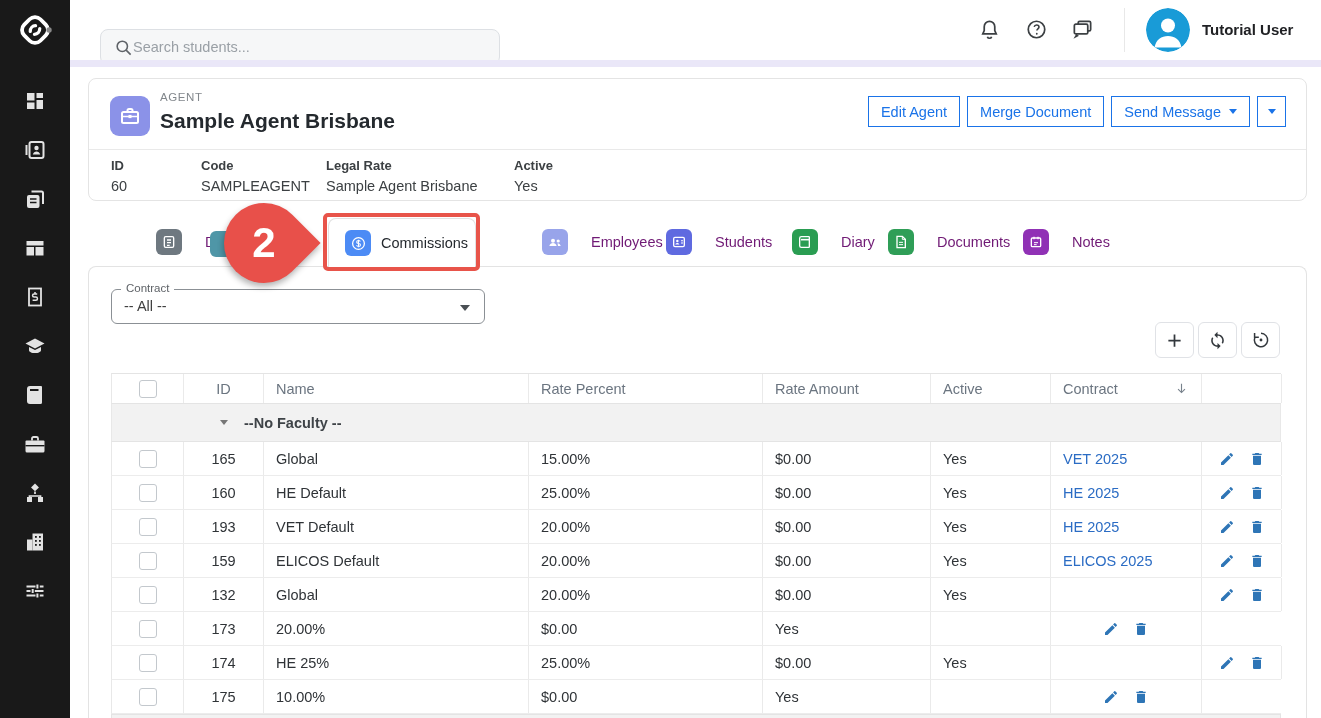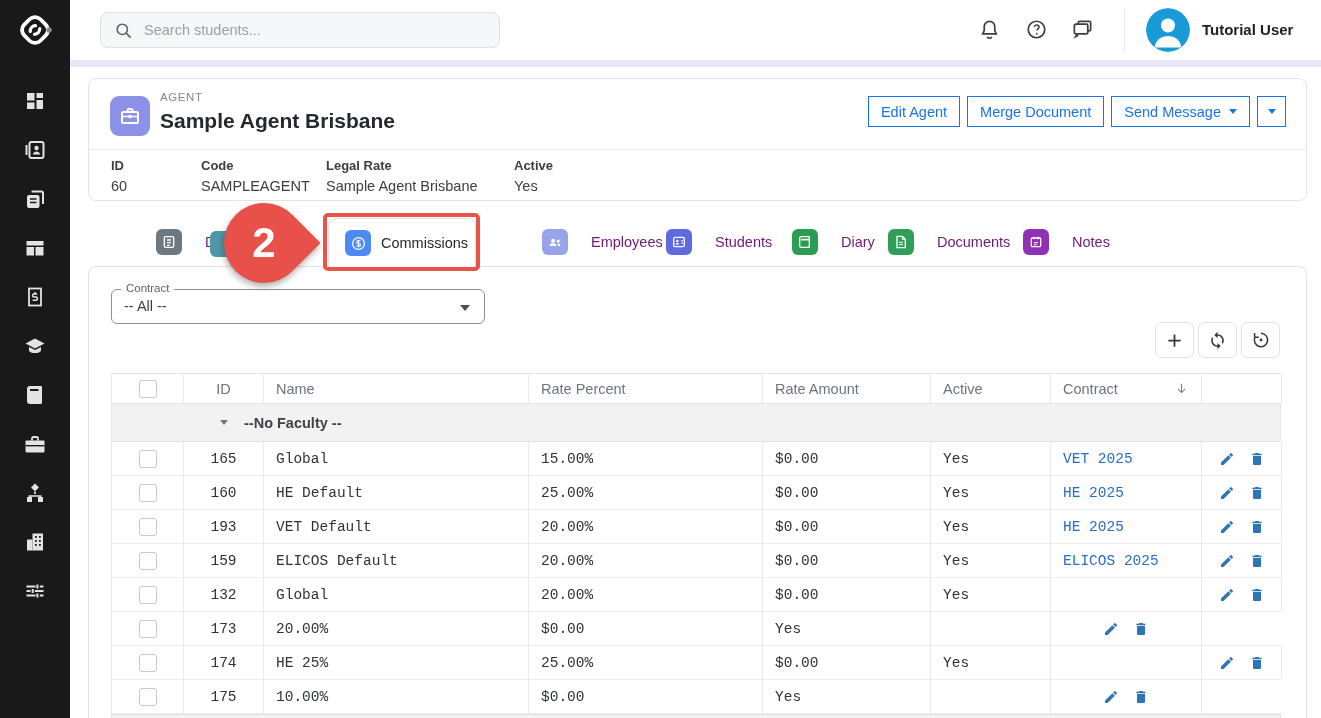--- a/index.html
+++ b/index.html
@@ -10,22 +10,22 @@
   svg { display:block; }
 
   
   .sidebar { position:absolute; left:0; top:0; width:70px; height:718px; background:#191919; z-index:40; }
   .logo { width:70px; height:60px; display:flex; align-items:center; justify-content:center; cursor:pointer; }
   .nav { position:absolute; top:89px; left:0; width:70px; display:flex; flex-direction:column; align-items:center; gap:25px; }
   .nav-item { width:24px; height:24px; display:flex; align-items:center; justify-content:center; cursor:pointer; }
 
   
   .topbar { position:absolute; left:70px; top:0; width:1251px; height:60px; background:#fff; }
-  .search-box { position:absolute; left:30px; top:12px; width:400px; height:36px; background:#f6f7f8;
-    border:1px solid #dde0e4; border-radius:8px; display:flex; align-items:center; padding:0 13px; gap:11px; }
+  .search-box { position:absolute; left:30px; top:29px; width:400px; height:36px; background:#f6f7f8;
+    border:1px solid #dde0e4; border-radius:8px; display:flex; align-items:center; padding:0 13px; }
   .search-box input { border:none; background:transparent; outline:none; font:14.5px "Liberation Sans",sans-serif; color:#333; width:100%; }
   .search-box input::placeholder { color:#9aa0a6; }
   .tb-icon { position:absolute; top:18px; cursor:pointer; }
   .tb-divider { position:absolute; left:1054px; top:8px; width:1px; height:44px; background:#e8e8e8; }
   .avatar { position:absolute; left:1076px; top:8px; width:44px; height:44px; border-radius:50%; overflow:hidden; cursor:pointer; }
   .user-name { position:absolute; left:1132px; top:21px; font-size:15px; font-weight:700; color:#202124; cursor:pointer; }
   .strip { position:absolute; left:70px; top:60px; width:1251px; height:7px; background:#eae7f8; }
 
   
   .agent-card { position:absolute; left:88px; top:78px; width:1219px; height:123px; background:#fff;
@@ -75,21 +75,21 @@
   .icon-btn { width:39px; height:36px; border:1px solid #e0e2e6; border-radius:6px; background:#fff;
     display:flex; align-items:center; justify-content:center; cursor:pointer; }
 
   
   .table { position:absolute; left:22px; top:106px; width:1170px; }
   .thead, .tr { display:grid; grid-template-columns:72px 80px 265px 234px 168px 120px 151px 80px; border-left:1px solid #e8e8e8; }
   .thead { height:31px; border-top:1px solid #e4e4e4; border-bottom:1px solid #e4e4e4; color:#6b7580; }
   .th, .td { display:flex; align-items:center; padding:0 12px; border-right:1px solid #eaeaea;
     font-size:14.5px; overflow:hidden; white-space:nowrap; }
   .th { cursor:pointer; }
-  .tr { height:34px; border-bottom:1px solid #ececec; color:#2f3337;font-family:Liberation Mono, monospace; }
+  .tr { height:34px; border-bottom:1px solid #ececec; color:#2f3337; }
   .c-center { justify-content:center; }
   .c-between { justify-content:space-between; }
   .group-row { height:38px; background:#f2f2f2; border-left:1px solid #e8e8e8; border-right:1px solid #e8e8e8;
     border-bottom:1px solid #e4e4e4; display:flex; align-items:center; color:#3e4347; font-weight:700; font-size:14.5px; }
   .group-caret { margin-left:108px; width:0; height:0; border-left:4.5px solid transparent;
     border-right:4.5px solid transparent; border-top:5.5px solid #777; cursor:pointer; }
   .group-label { margin-left:16px; }
   .sliver { height:8px; background:#f2f2f2; border:1px solid #e4e4e4; border-bottom:none; }
   .link { color:#2b6cc4; text-decoration:none; cursor:pointer; }
   .actions { gap:14px; justify-content:center; }

